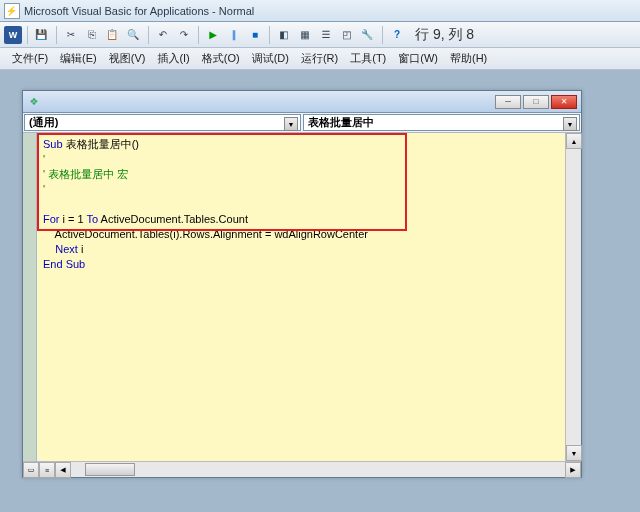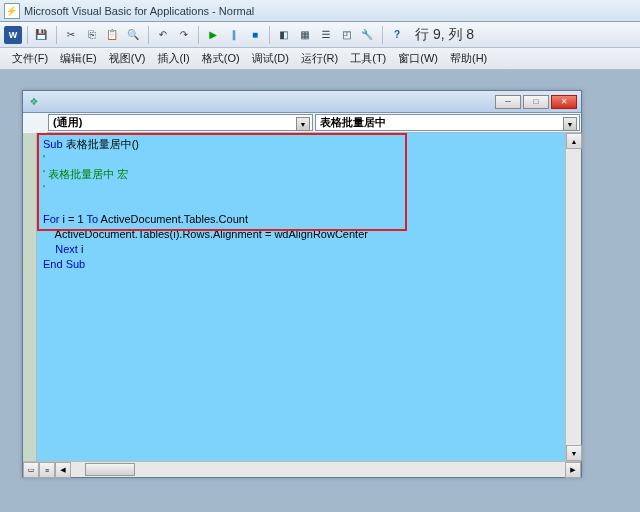--- a/index.html
+++ b/index.html
@@ -15,25 +15,25 @@
 .status-text { font-size:14px; color:#333; margin-left:6px; }
 .menubar { height:22px; background:linear-gradient(#f0f4f8,#e0e6ee); border-bottom:1px solid #b0bfcf; display:flex; align-items:center; padding:0 6px; font-size:11px; color:#222; }
 .menuitem { padding:2px 6px; }
 .workspace { flex:1; background:#a3b8cb; position:relative; padding:20px 0 0 22px; }
 .code-win { width:560px; height:388px; background:#eef3f7; border:1px solid #5f7a95; box-shadow:0 0 4px rgba(0,0,0,.2); display:flex; flex-direction:column; }
 .cw-title { height:22px; background:linear-gradient(#dce8f5,#b8ceea); border-bottom:1px solid #7a93ad; display:flex; align-items:center; padding:0 4px; font-size:11px; }
 .cw-title .ico { width:14px; height:14px; margin-right:4px; display:flex; align-items:center; justify-content:center; font-size:10px; color:#3a6; }
 .winbtns { margin-left:auto; display:flex; gap:2px; }
 .winbtn { width:26px; height:14px; border:1px solid #888; background:linear-gradient(#f7f7f7,#d7d7d7); display:flex; align-items:center; justify-content:center; font-size:8px; color:#333; }
 .winbtn.close { background:linear-gradient(#f08070,#d03020); color:#fff; border-color:#a02010; }
-.dropdown-row { height:20px; display:flex; border-bottom:1px solid #aab8c8;margin-left:24px; }
+.dropdown-row { height:20px; display:flex; border-bottom:1px solid #aab8c8; }
 .dd { flex:1; background:#fff; border:1px solid #7a93ad; margin:1px; display:flex; align-items:center; padding:0 4px; font-size:11px; position:relative; }
 .dd b { font-weight:bold; }
 .dd .arrow { position:absolute; right:2px; top:2px; width:14px; height:14px; background:linear-gradient(#eee,#ccc); border:1px solid #888; display:flex; align-items:center; justify-content:center; font-size:7px; }
-.code-body { flex:1; display:flex; background:#7dd3fc; position:relative; }
+.code-body { flex:1; display:flex; background:#fef9c3; position:relative;border-radius:26px; }
 .gutter { width:14px; background:#c8d8c8; border-right:1px solid #aab8c8; }
 .editor { flex:1; position:relative; font-family:"Consolas","Courier New",monospace; font-size:11px; padding:4px 6px; line-height:14px; white-space:pre; color:#000; overflow:hidden; }
 .hl-box { position:absolute; border:2px solid #e02020; left:0; top:0; width:370px; height:98px; pointer-events:none; }
 .kw-blue { color:#0000c0; }
 .kw-green { color:#008000; }
 .vscroll { width:16px; background:#e8e8e8; border-left:1px solid #bbb; position:relative; }
 .vscroll .up,.vscroll .dn { position:absolute; left:0; width:16px; height:16px; background:linear-gradient(#f4f4f4,#d8d8d8); border:1px solid #aaa; display:flex; align-items:center; justify-content:center; font-size:7px; }
 .vscroll .up{top:0}.vscroll .dn{bottom:0}
 .hscroll-row { height:16px; background:#e8e8e8; border-top:1px solid #bbb; display:flex; }
 .hbtn { width:16px; height:16px; background:linear-gradient(#f4f4f4,#d8d8d8); border:1px solid #aaa; display:flex; align-items:center; justify-content:center; font-size:7px; }

